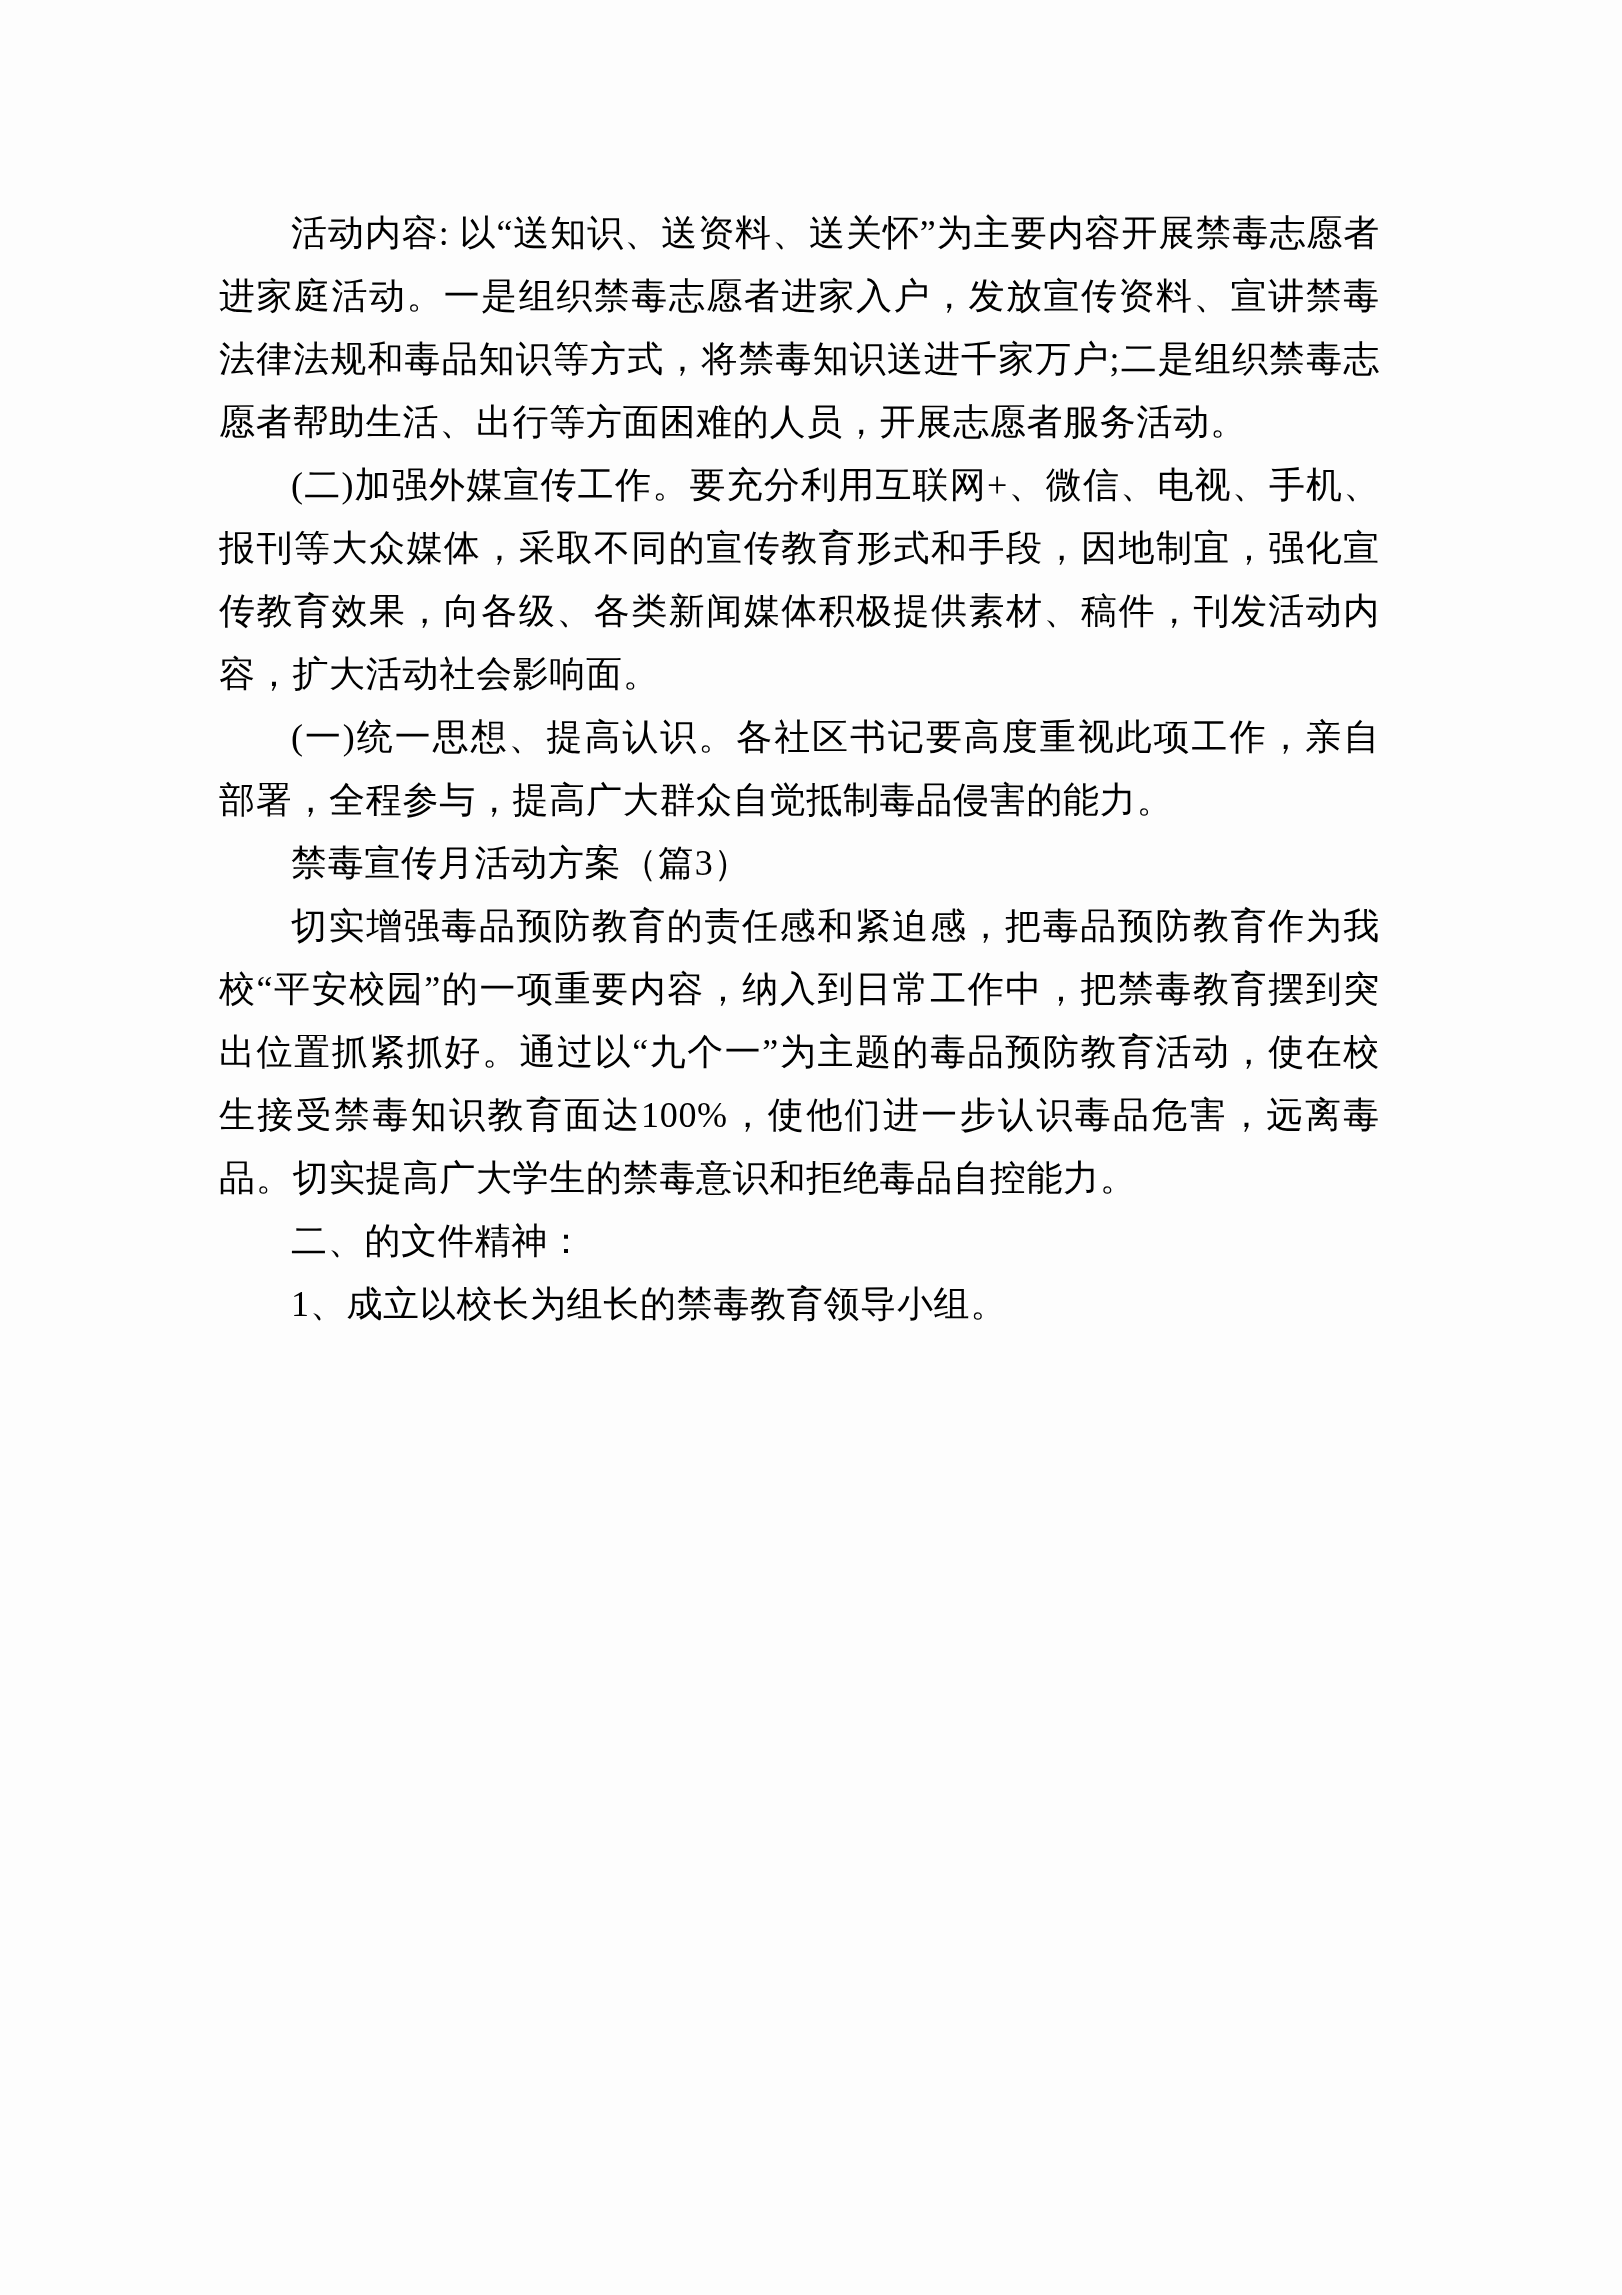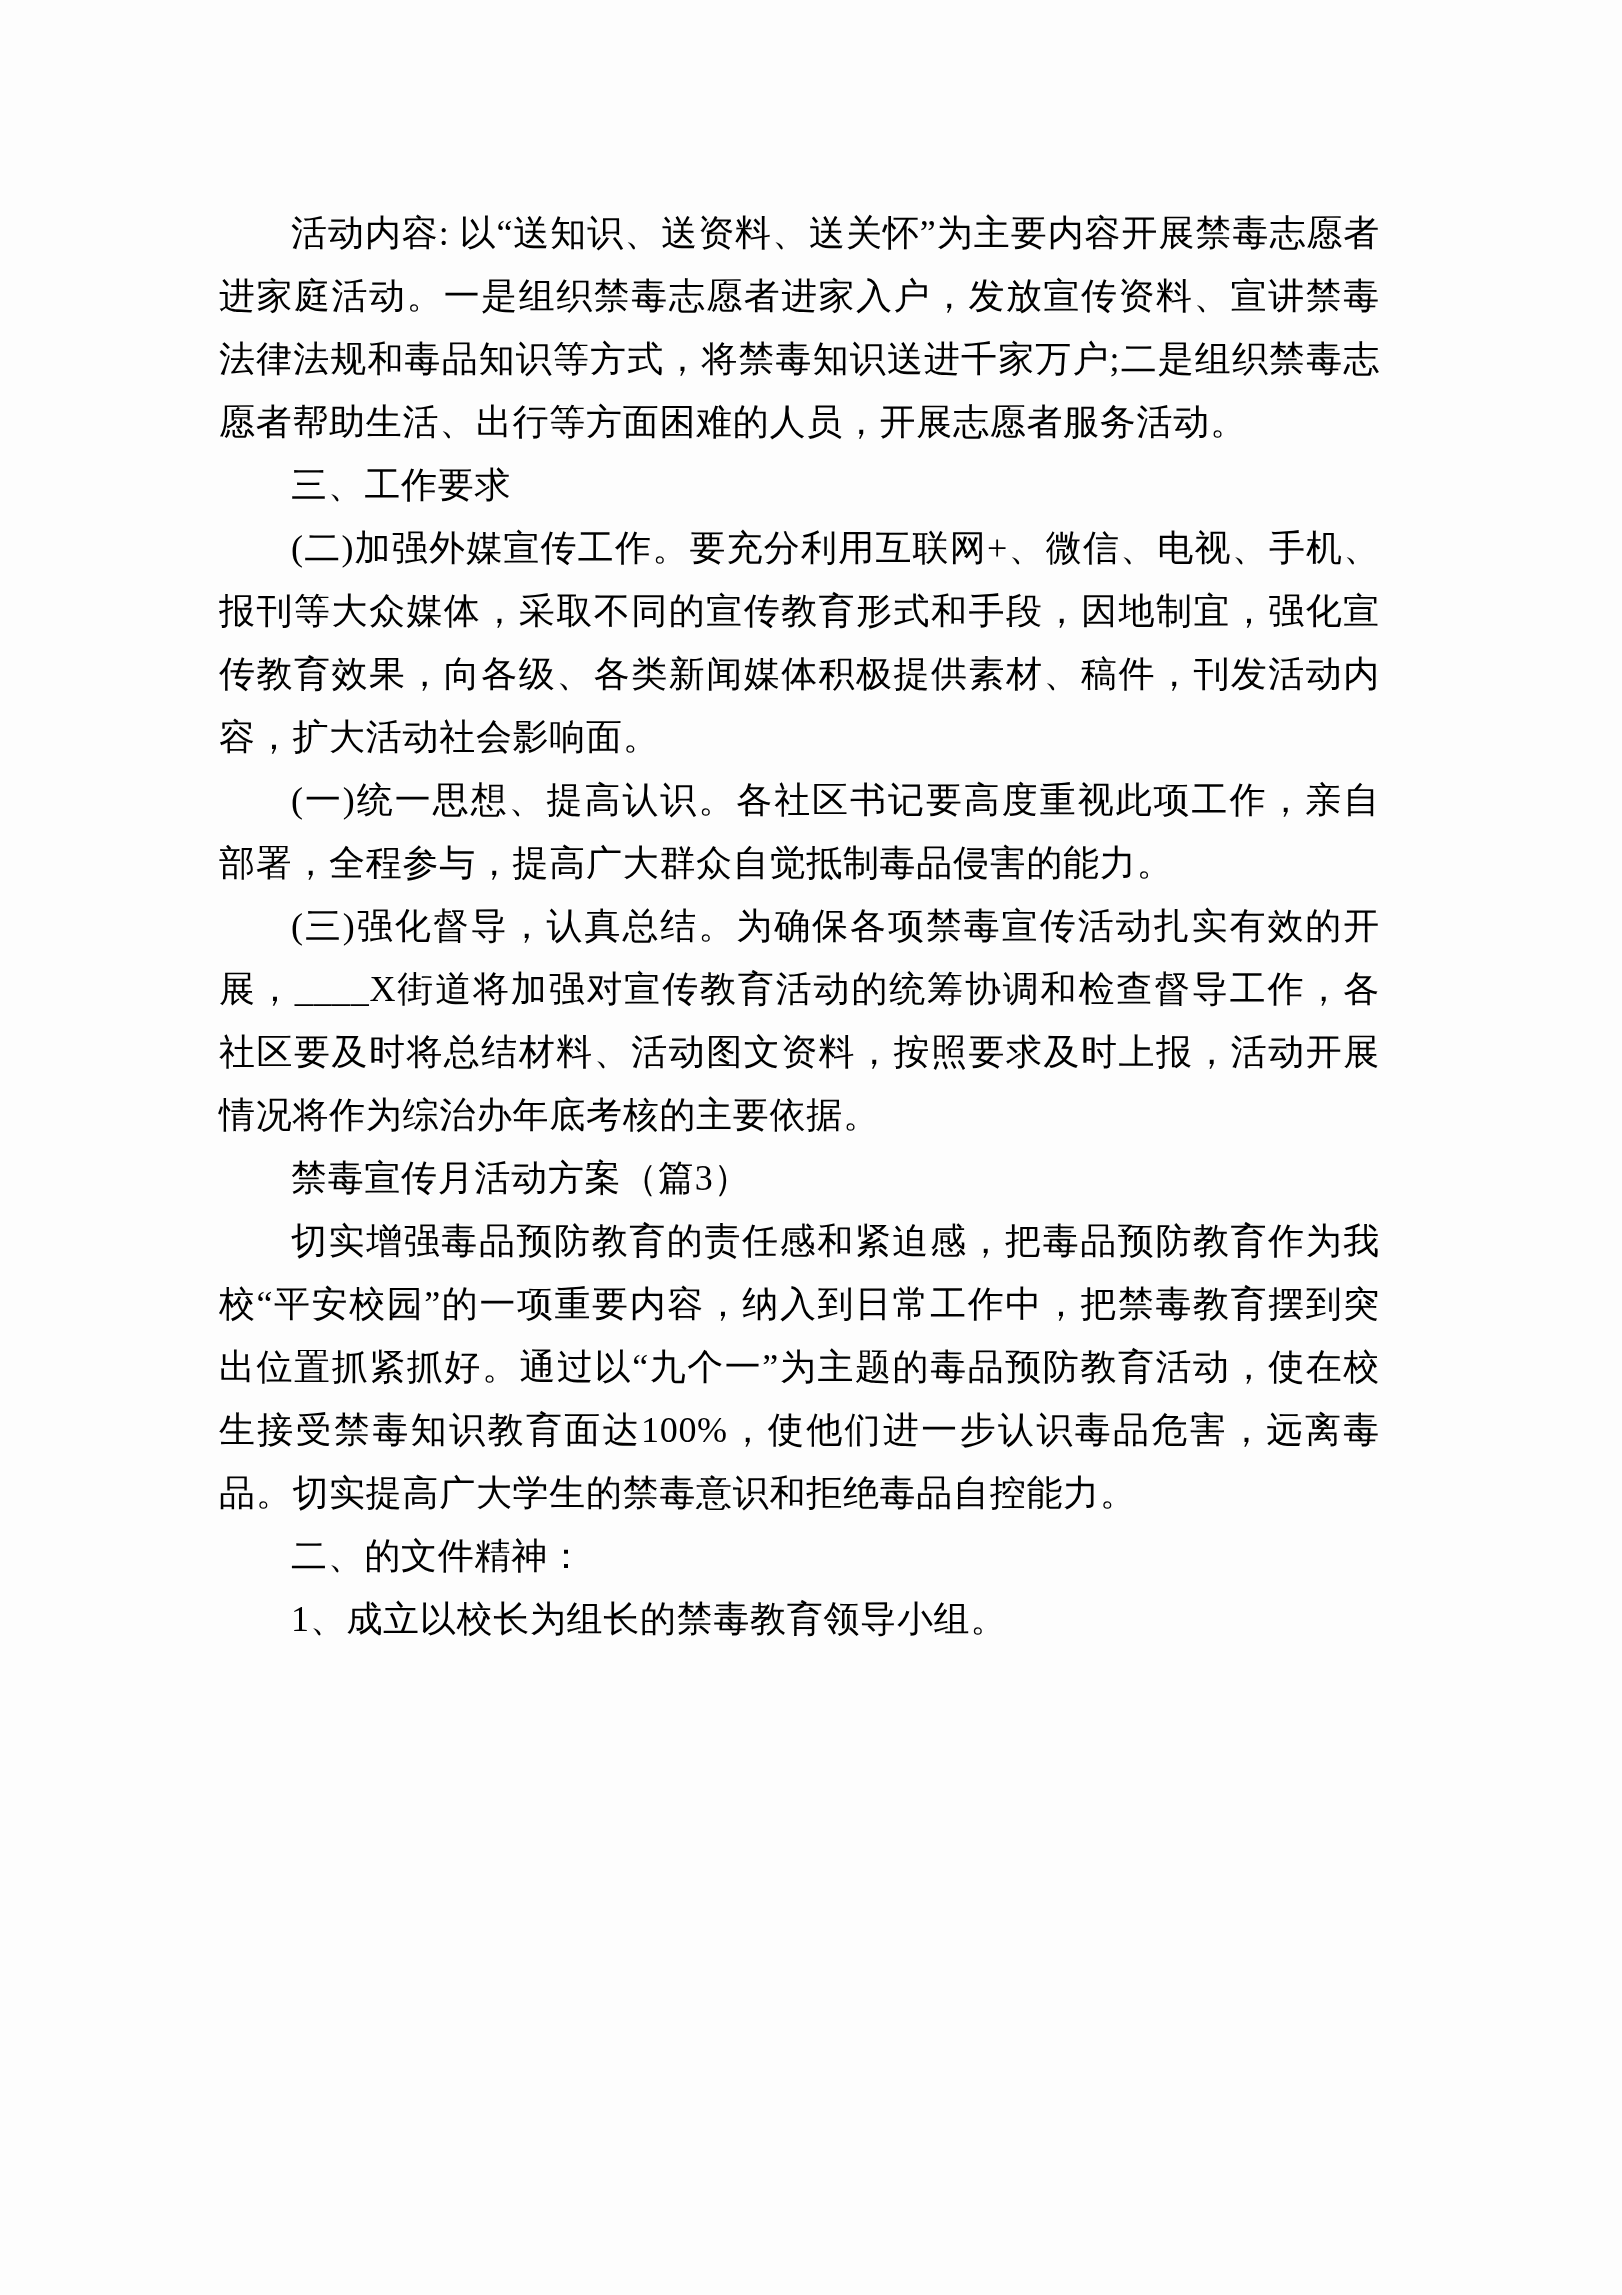--- a/index.html
+++ b/index.html
@@ -33,23 +33,21 @@
     text-indent: 2em;
     word-break: break-all;
   }
 </style>
 </head>
 <body>
 
 <div class="page" style="background: rgb(253, 253, 253);">
   <div class="doc-body" style="color: rgb(0, 0, 0);">
       <p class="para">活动内容: 以“送知识、送资料、送关怀”为主要内容开展禁毒志愿者进家庭活动。一是组织禁毒志愿者进家入户，发放宣传资料、宣讲禁毒法律法规和毒品知识等方式，将禁毒知识送进千家万户;二是组织禁毒志愿者帮助生活、出行等方面困难的人员，开展志愿者服务活动。</p>
-      <p class="para">三、工作要求</p>
       <p class="para">(二)加强外媒宣传工作。要充分利用互联网+、微信、电视、手机、报刊等大众媒体，采取不同的宣传教育形式和手段，因地制宜，强化宣传教育效果，向各级、各类新闻媒体积极提供素材、稿件，刊发活动内容，扩大活动社会影响面。</p>
       <p class="para">(一)统一思想、提高认识。各社区书记要高度重视此项工作，亲自部署，全程参与，提高广大群众自觉抵制毒品侵害的能力。</p>
-      <p class="para">(三)强化督导，认真总结。为确保各项禁毒宣传活动扎实有效的开展，____X街道将加强对宣传教育活动的统筹协调和检查督导工作，各社区要及时将总结材料、活动图文资料，按照要求及时上报，活动开展情况将作为综治办年底考核的主要依据。</p>
       <p class="para">禁毒宣传月活动方案（篇3）</p>
       <p class="para">切实增强毒品预防教育的责任感和紧迫感，把毒品预防教育作为我校“平安校园”的一项重要内容，纳入到日常工作中，把禁毒教育摆到突出位置抓紧抓好。通过以“九个一”为主题的毒品预防教育活动，使在校生接受禁毒知识教育面达100%，使他们进一步认识毒品危害，远离毒品。切实提高广大学生的禁毒意识和拒绝毒品自控能力。</p>
       <p class="para">二、的文件精神：</p>
       <p class="para">1、成立以校长为组长的禁毒教育领导小组。</p>
     </div>
 </div>
 
 
 </body></html>

